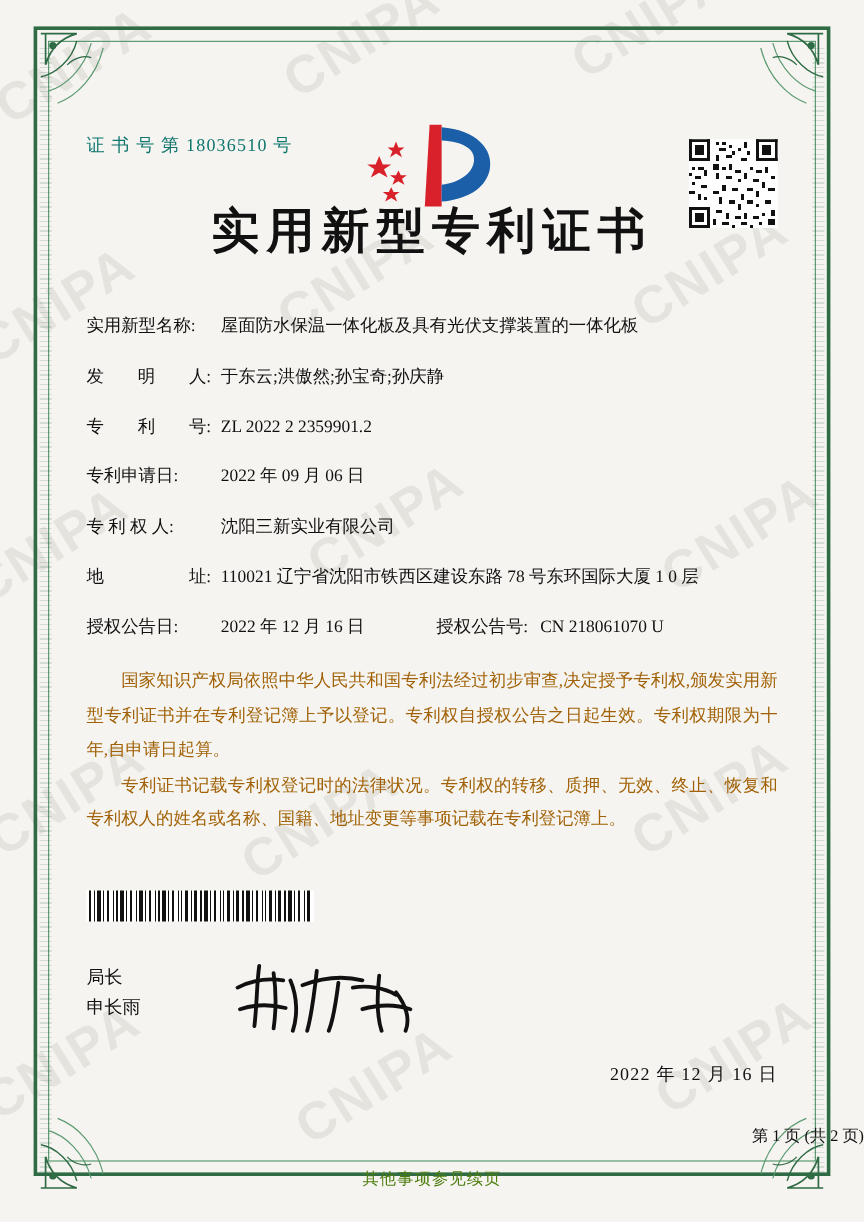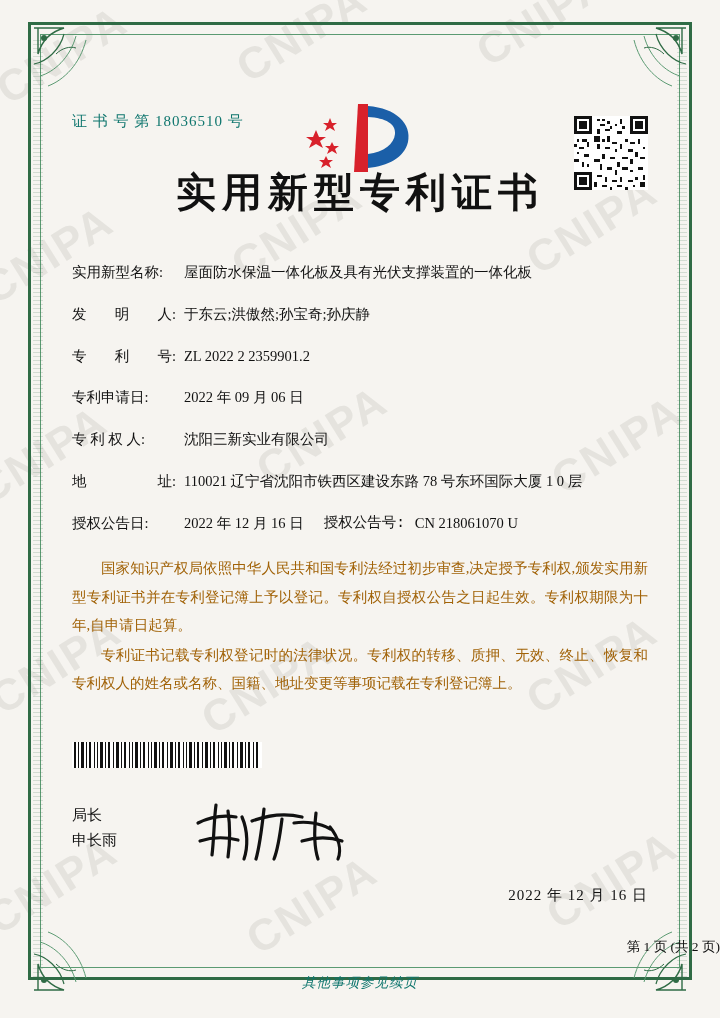--- a/index.html
+++ b/index.html
@@ -143,23 +143,22 @@
     padding-right: 8px;
     box-sizing: border-box;
   }
   .label.spread span { display:inline-block; }
   .value {
     flex: 1;
     word-break: break-all;
   }
   .row.two .value { flex: 0 0 auto; }
   .inline-label {
-    margin-left: 20px;
+    margin-left: 60px;
     white-space: nowrap;
-    font-family: Liberation Mono, monospace;
   }
   .inline-value { margin-left: 10px; font-family: Liberation Serif, serif; }
 
   .paragraphs {
     margin-top: 10px;
     font-size: 14.5px;
     line-height: 1.95;
     color: #a16207;
     text-align: justify;
   }
@@ -208,23 +207,22 @@
     font-size: 13.5px;
     color: #111;
   }
 
   .footer-note {
     position: absolute;
     left: 0; right: 0;
     bottom: 26px;
     text-align: center;
     font-size: 13.5px;
-    color: #0f766e;
+    color: #4d7c0f;
     letter-spacing: 1px;
-    font-style: italic;
   }
 </style>
 </head>
 <body>
 
 <div class="watermarks" id="wm-layer">
     <div class="wm" style="left: -10px; top: 30px; font-size: 44px;">CNIPA</div>
     <div class="wm" style="left: 230px; top: 8px; font-size: 44px;">CNIPA</div>
     <div class="wm" style="left: 470px; top: -8px; font-size: 44px;">CNIPA</div>
     <div class="wm" style="left: -24px; top: 230px; font-size: 44px;">CNIPA</div>

